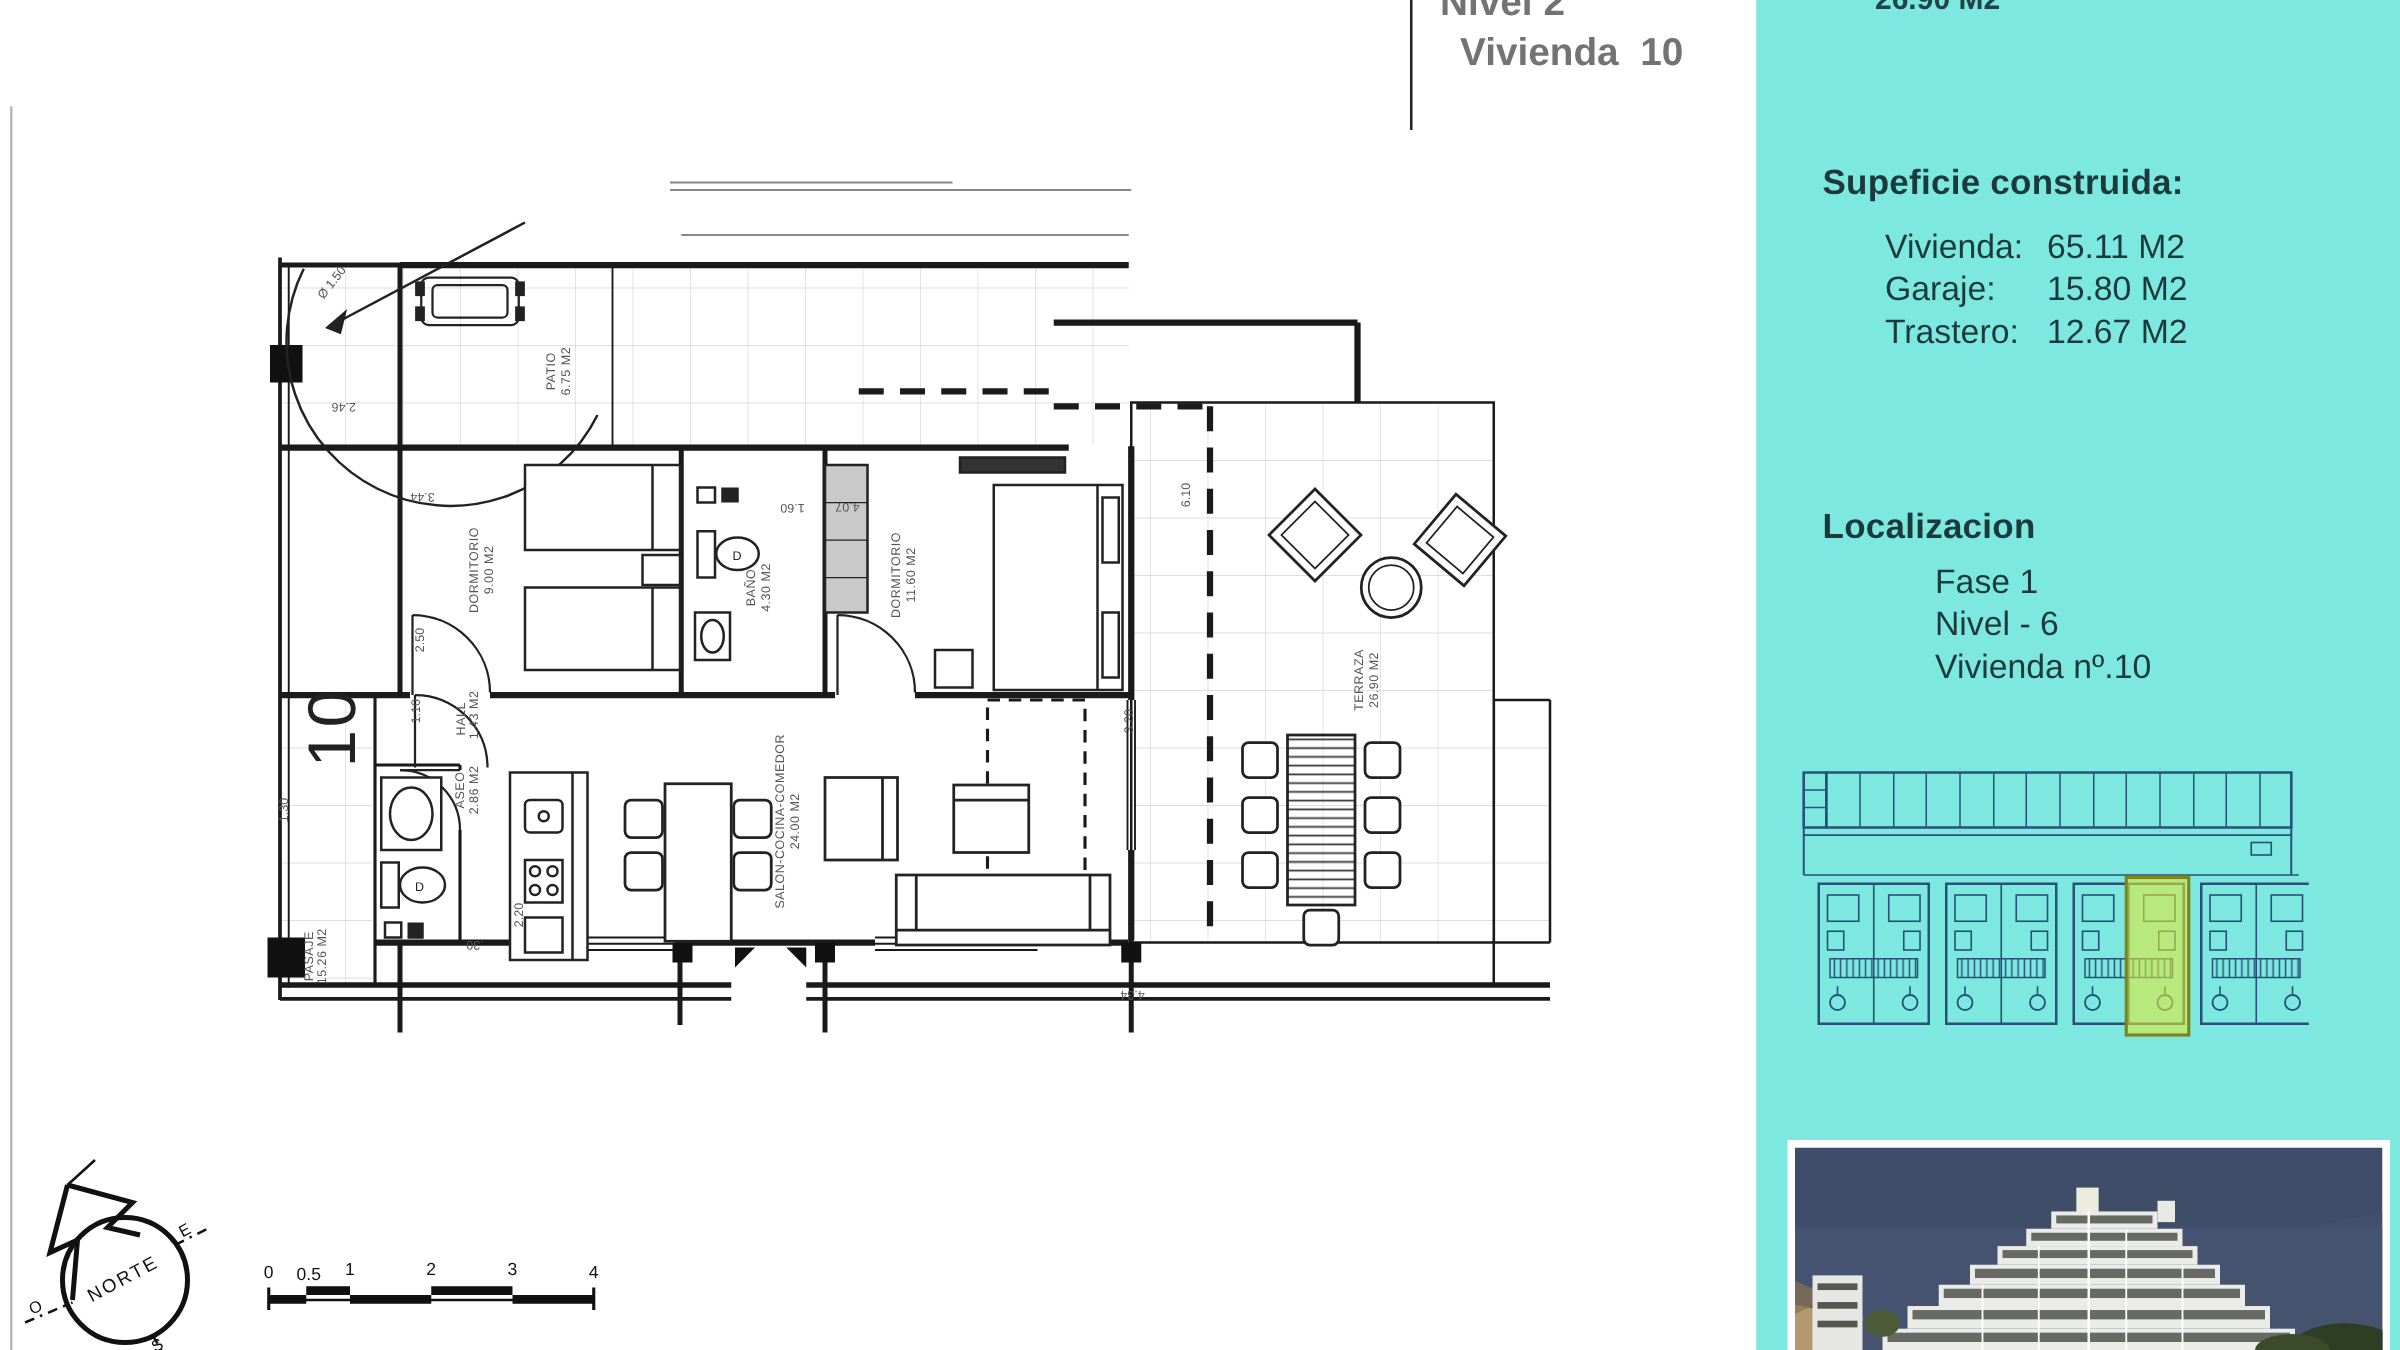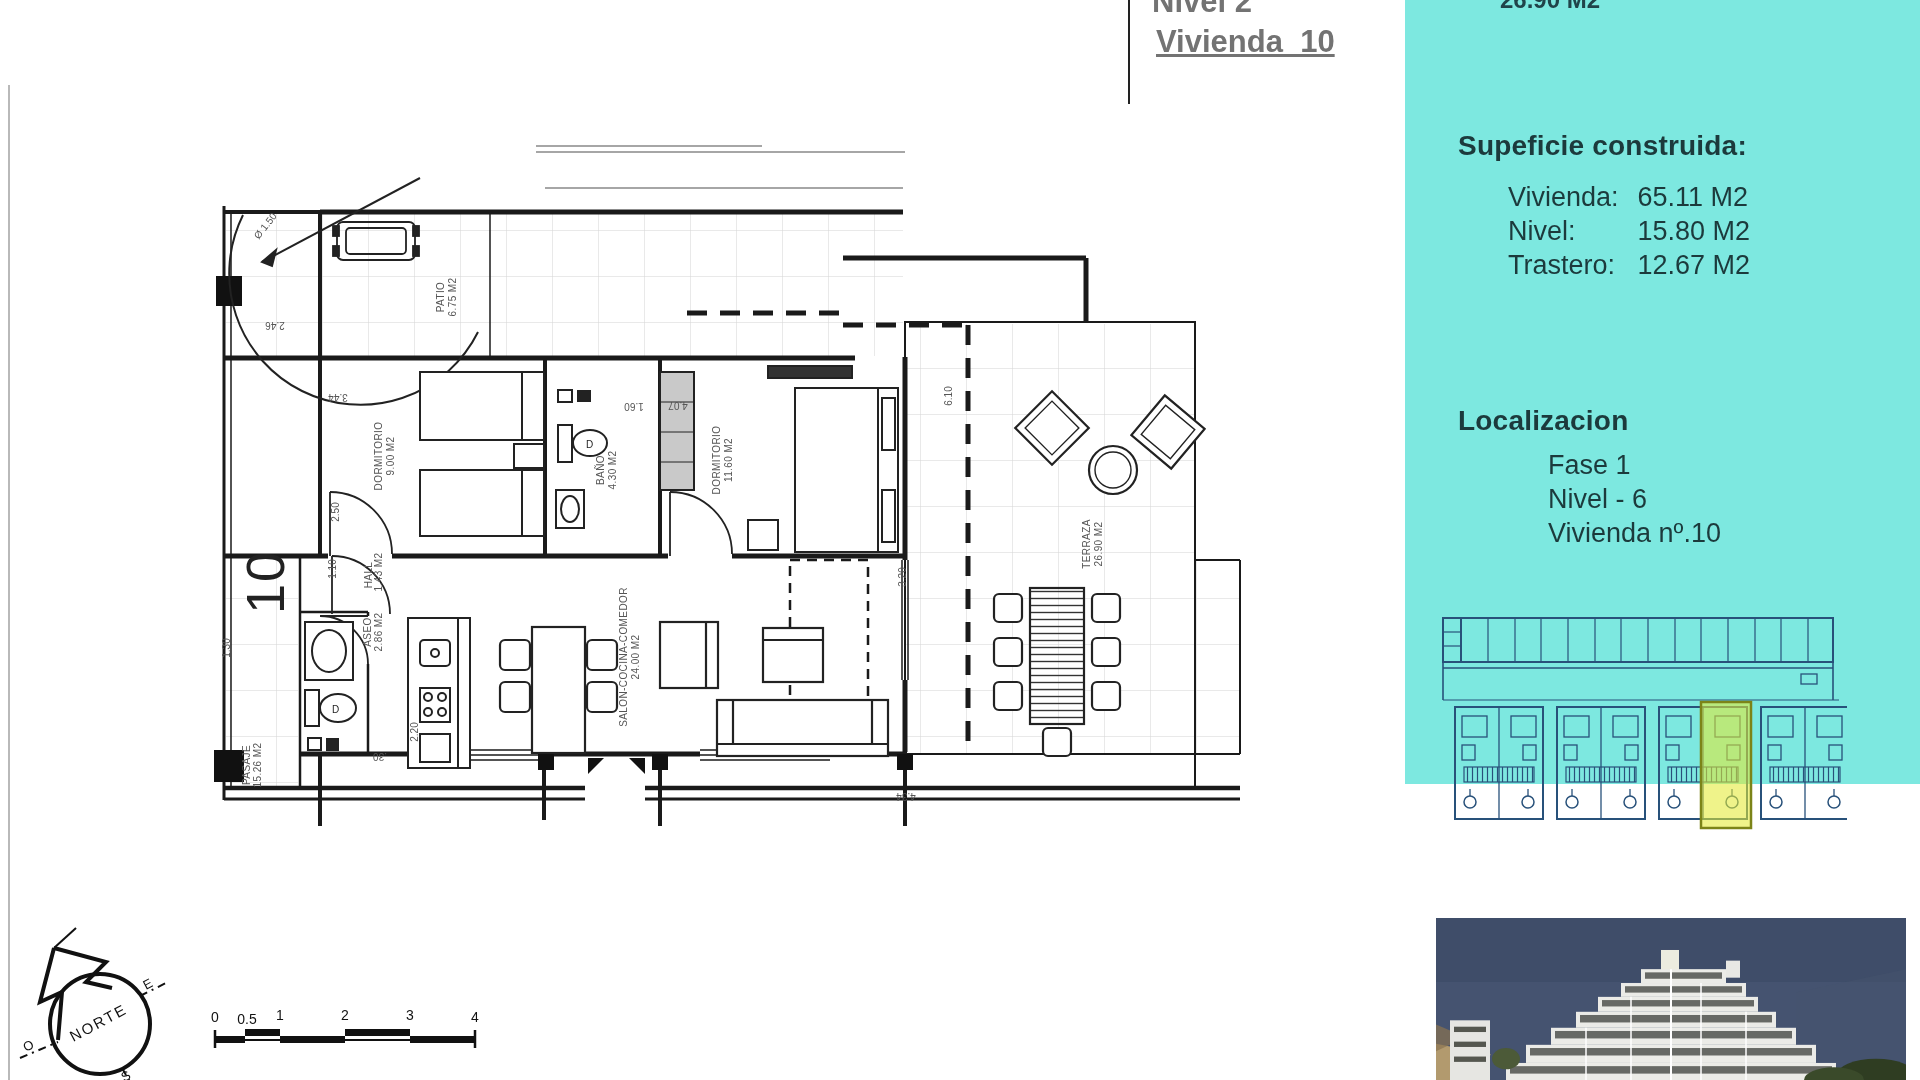--- a/index.html
+++ b/index.html
@@ -3,24 +3,24 @@
 <meta charset="utf-8">
 <style>
   html,body{margin:0;padding:0;}
   body{width:1920px;height:1080px;overflow:hidden;background:#ffffff;
        font-family:"Liberation Sans",sans-serif;position:relative;}
   .left-edge{position:absolute;left:8px;top:85px;width:2px;height:995px;background:#b9b9b9;}
   
   .hdr{position:absolute;left:1152px;top:0;color:#737373;font-weight:bold;font-size:31px;
        line-height:40px;white-space:pre;}
   .hdr .l1{position:absolute;left:0;top:-18px;}
-  .hdr .l2{position:absolute;left:4px;top:22px;text-decoration:underline;}
+  .hdr .l2{position:absolute;left:16px;top:22px;}
   .hdr-divider{position:absolute;left:1128px;top:0;width:2px;height:104px;background:#222;}
   
-  .sidebar{position:absolute;left:1405px;top:0;width:515px;height:784px;background:#7de8e0;
+  .sidebar{position:absolute;left:1405px;top:0;width:515px;height:1080px;background:#7de8e0;
            color:#1c3a3c;}
   .sb-partial{position:absolute;left:95px;top:-14px;font-size:24px;font-weight:bold;color:#20444a;}
   .sb-title{position:absolute;left:53px;font-size:28px;font-weight:600;letter-spacing:.2px;}
   .sb-title.surface{top:130px;}
   .sb-title.location{top:405px;}
   .sb-rows{position:absolute;left:103px;font-size:27px;line-height:34px;}
   .sb-rows.surface{top:180px;}
   .sb-rows.location{top:448px;margin-left:40px;}
   .sb-rows .lab{display:inline-block;width:122px;}
   .thumb{position:absolute;left:30px;top:612px;width:412px;height:226px;}
@@ -335,21 +335,21 @@
 <div class="sidebar">
   <div class="sb-partial">26.90 M2</div>
 
   <div class="sb-title surface">Supeficie construida:</div>
   <div class="sb-rows surface">
     <div>
       <span class="lab">Vivienda:</span>
       <span>65.11 M2</span>
     </div>
     <div>
-      <span class="lab">Nivel:</span>
+      <span class="lab">Garaje:</span>
       <span>15.80 M2</span>
     </div>
     <div>
       <span class="lab">Trastero:</span>
       <span>12.67 M2</span>
     </div>
   </div>
 
   <div class="sb-title location">Localizacion</div>
   <div class="sb-rows location">

